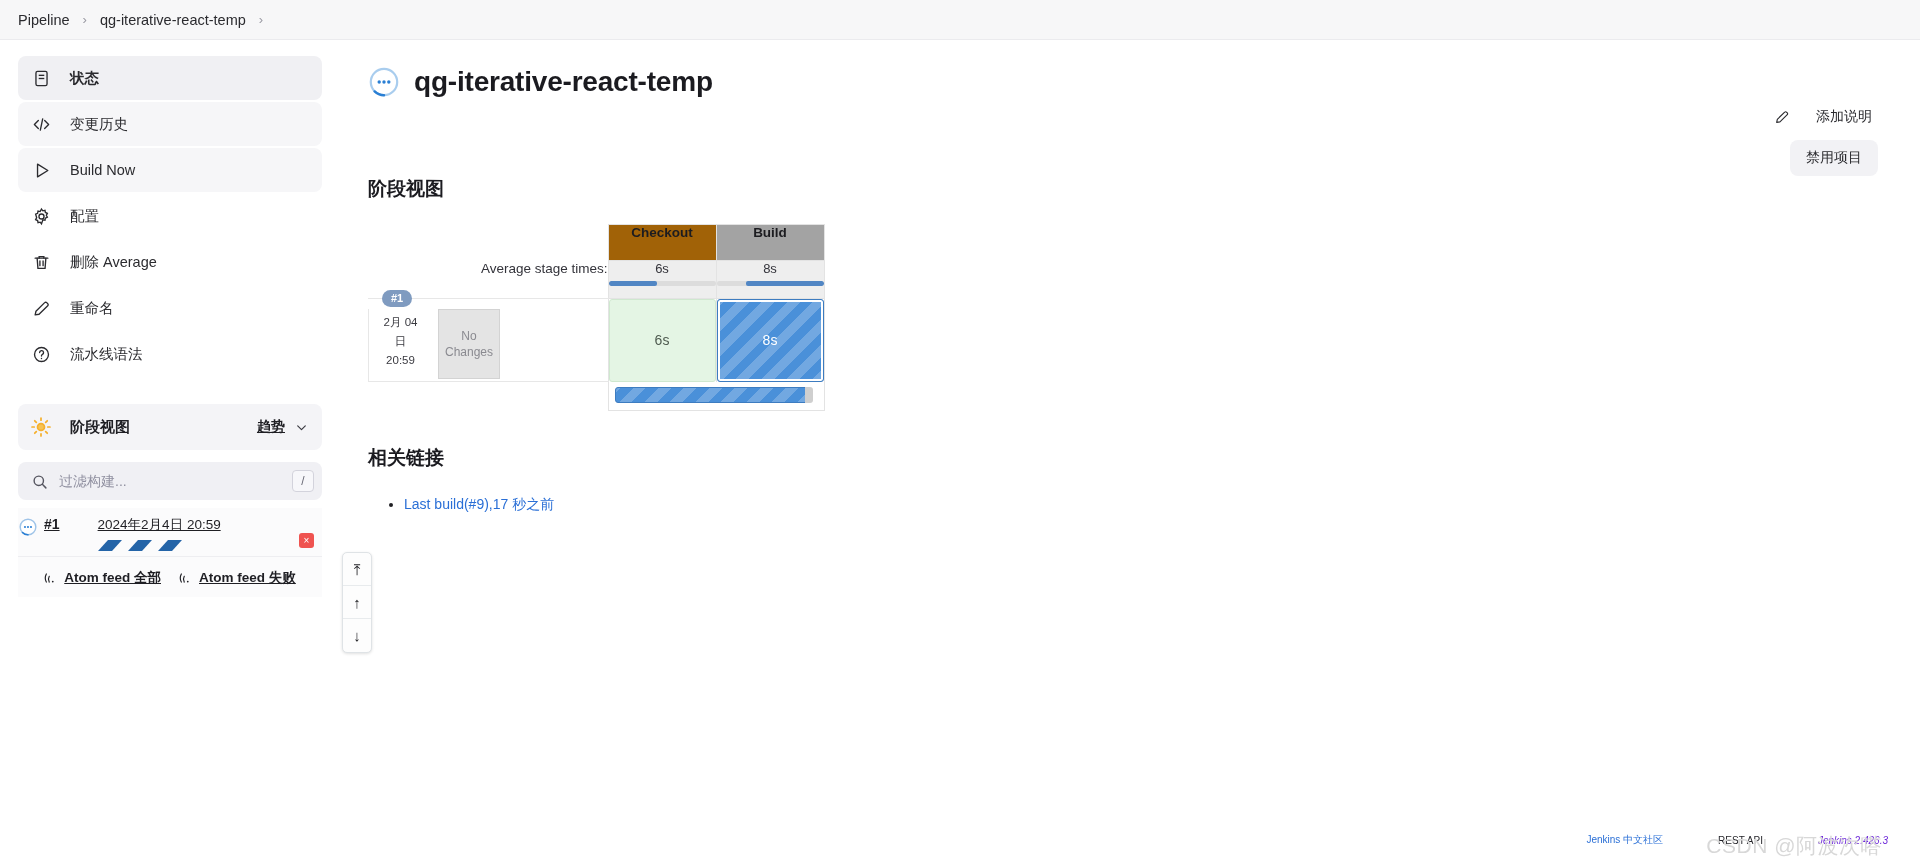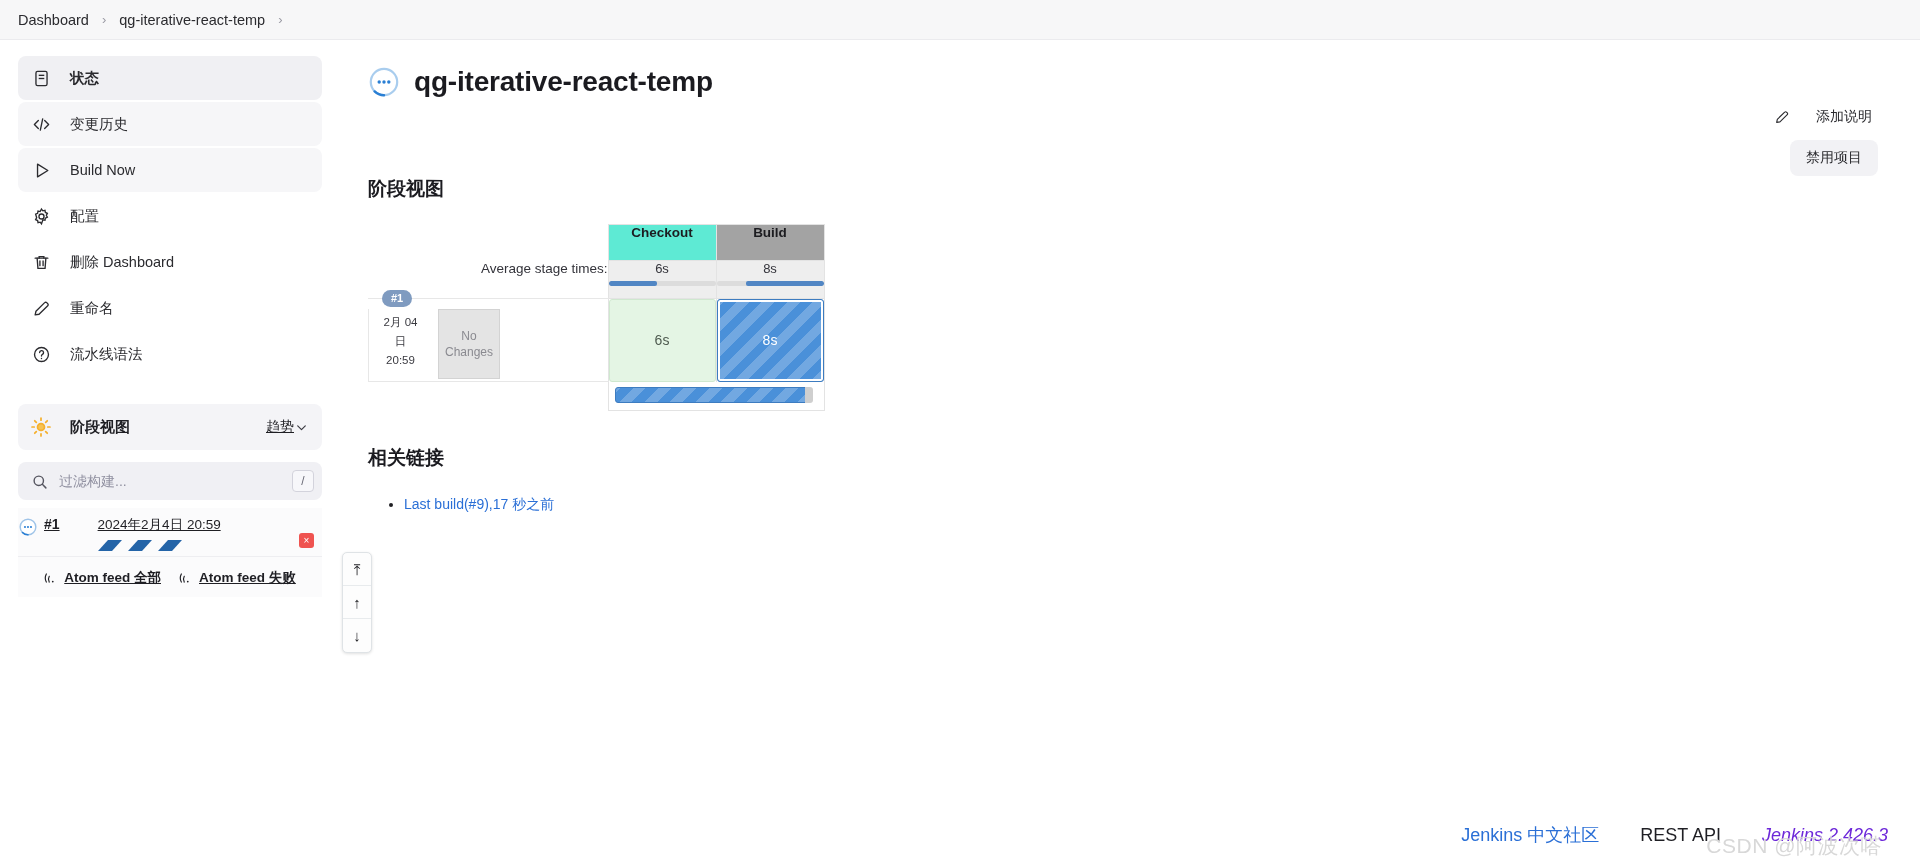--- a/index.html
+++ b/index.html
@@ -78,23 +78,23 @@
     display: flex;
     align-items: center;
     padding: 0 14px 0 12px;
   }
   .bh-header .sun { width: 22px; height: 22px; margin-right: 18px; flex: 0 0 22px; }
   .bh-title { font-size: 15px; font-weight: 700; color: #1f1f24; flex: 1; }
   .bh-trend {
     font-size: 14px;
     color: #1f1f24;
     text-decoration: underline;
-    font-weight: 400;
-    cursor: pointer;
-    margin-right: 1px;
+    font-weight: 700;
+    cursor: pointer;
+    margin-right: 10px;
   }
   .bh-chevron { color: #3a3a42; font-size: 12px; display: inline-flex; }
 
   
   .bh-filter {
     margin-top: 12px;
     height: 38px;
     background: #f0f0f4;
     border-radius: 8px;
     display: flex;
@@ -284,21 +284,21 @@
     height: 36px;
     border: 1px solid #e3e3e3;
     border-bottom: 0;
     text-align: center;
     font-size: 13.5px;
     font-weight: 700;
     color: #1c1c20;
     vertical-align: middle;
     padding-top: 2px;
   }
-  .sv-head-cell.c0 { background: #5eead4; }
+  .sv-head-cell.c0 { background: #a16207; }
   .sv-head-cell.c1 { background: #a3a3a3; border-left: 0; }
 
   .sv-avg-label {
     text-align: right;
     font-size: 13.5px;
     color: #33333a;
     padding-right: 12px;
     height: 38px;
     vertical-align: middle;
     border-bottom: 1px solid #e7e7e7;
@@ -448,42 +448,42 @@
   .links-list li::marker { color: #1f1f24; }
   .links-list a { color: #2a6fd6; text-decoration: none; cursor: pointer; }
 
   
   .footer {
     position: absolute;
     bottom: 18px;
     right: 32px;
     display: flex;
     align-items: center;
-    gap: 41px;
-    font-size: 18px;
+    gap: 55px;
+    font-size: 10px;
   }
   .footer a { color: #2a6fd6; text-decoration: none; cursor: pointer; white-space: nowrap; }
   .footer .rest { color: #1f1f24; cursor: pointer; white-space: nowrap; }
   .footer .ver { color: #6d28d9; white-space: nowrap; font-style: italic; }
   .watermark {
     position: absolute;
     bottom: 5px;
     right: 38px;
     font-size: 21px;
     color: #d8d8d8;
     white-space: nowrap;
     pointer-events: none;
     letter-spacing: .5px;
   }
 </style>
 </head>
 <body>
 
 <div class="breadcrumb-bar">
-  <a class="crumb">Dashboard</a>
+  <a class="crumb">Pipeline</a>
   <span class="crumb-sep">›</span>
   <a class="crumb">qg-iterative-react-temp</a>
   <span class="crumb-sep">›</span>
 </div>
 
 <div class="page">
 
   <aside class="sidebar">
 
     <a class="side-task active">
@@ -530,21 +530,21 @@
     <a class="side-task">
       <span class="ico">
         <svg viewBox="0 0 24 24" fill="none" stroke="currentColor" stroke-width="1.7" stroke-linecap="round">
           <line x1="4" y1="6.5" x2="20" y2="6.5"></line>
           <path d="M9 6.5V4.5h6v2"></path>
           <path d="M6.5 6.5l1 13h9l1-13"></path>
           <line x1="10" y1="10" x2="10" y2="16"></line>
             <line x1="14" y1="10" x2="14" y2="16"></line>
         </svg>
       </span>
-      <span class="lbl">删除 Dashboard</span>
+      <span class="lbl">删除 Average</span>
     </a>
 
 
     <a class="side-task">
       <span class="ico">
         <svg viewBox="0 0 24 24" fill="none" stroke="currentColor" stroke-width="1.7" stroke-linejoin="round">
           <path d="M4 20l1-4.5L16 4.6a1.8 1.8 0 0 1 2.6 0l1.3 1.3a1.8 1.8 0 0 1 0 2.6L8.9 19.3z"></path>
         </svg>
       </span>
       <span class="lbl">重命名</span>

